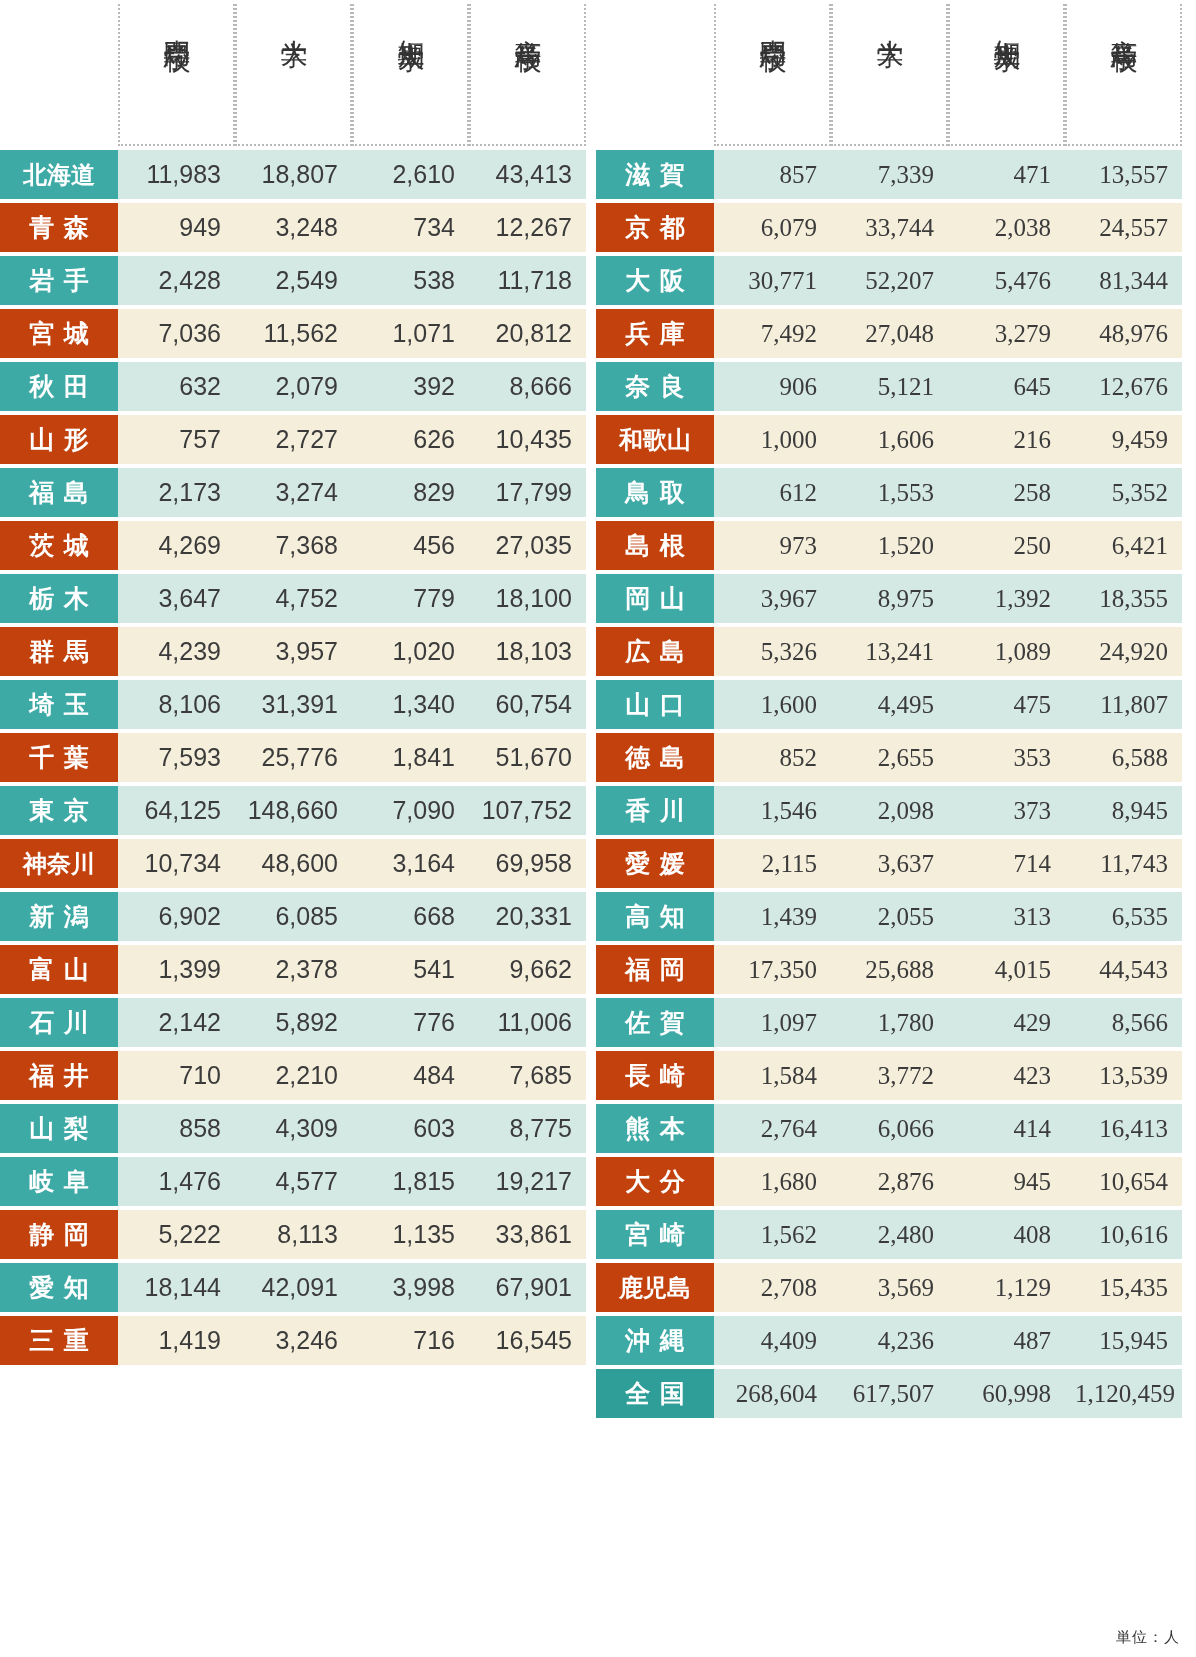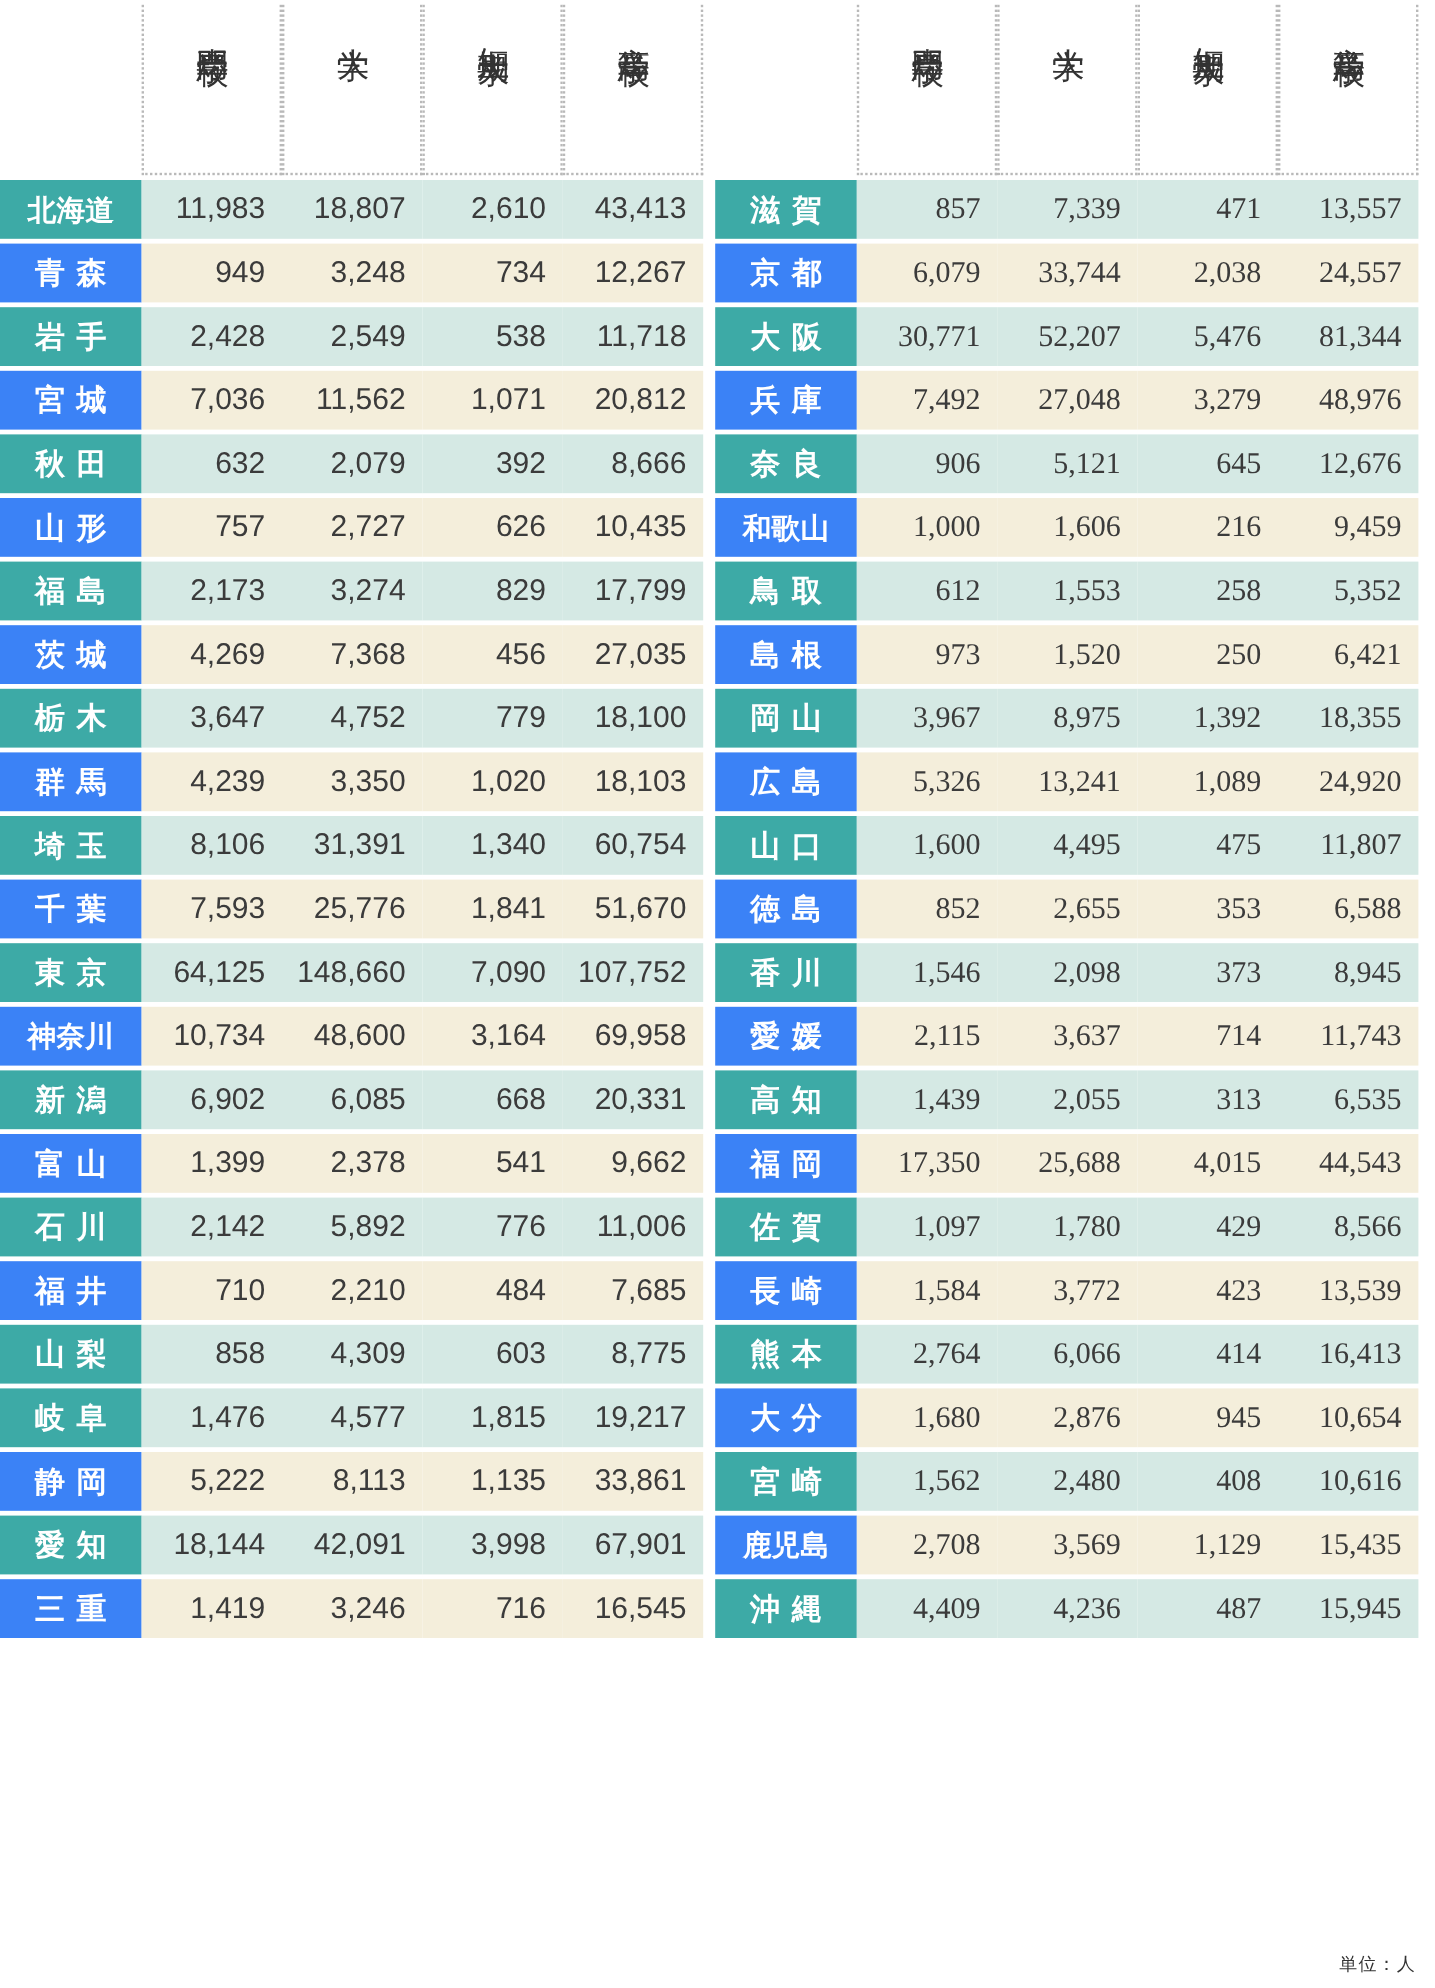--- a/index.html
+++ b/index.html
@@ -95,21 +95,21 @@
   }
   td.pref .pname {
     display: inline-block;
     letter-spacing: 0.38em;
     padding-left: 0.38em;
   }
   td.pref .pname.n4 { letter-spacing: 0em; padding-left: 0; font-size: 24px; }
 
   
   tr.rowA td.pref { background: #3daaa6; }
-  tr.rowB td.pref { background: #3b82f6; }
+  tr.rowB td.pref { background: #c2410c; }
   tr.rowA td.num { background: #d5e9e4; }
   tr.rowB td.num { background: #f4eedb; }
   tr.total td.pref { background: #2f9e99; }
   tr.total td.num { background: #d5e9e4; }
 
   .unit {
     position: absolute;
     right: 16px;
     bottom: 10px;
     font-size: 15px;
@@ -202,21 +202,21 @@
             <tr class="rowA">
               <td class="pref"><span class="pname">栃木</span></td>
               <td class="num">3,647</td>
               <td class="num">4,752</td>
               <td class="num">779</td>
               <td class="num">18,100</td>
             </tr>
             <tr class="rowB">
               <td class="pref"><span class="pname">群馬</span></td>
               <td class="num">4,239</td>
-              <td class="num">3,350</td>
+              <td class="num">3,957</td>
               <td class="num">1,020</td>
               <td class="num">18,103</td>
             </tr>
             <tr class="rowA">
               <td class="pref"><span class="pname">埼玉</span></td>
               <td class="num">8,106</td>
               <td class="num">31,391</td>
               <td class="num">1,340</td>
               <td class="num">60,754</td>
             </tr>
@@ -482,20 +482,27 @@
               <td class="num">1,129</td>
               <td class="num">15,435</td>
             </tr>
             <tr class="rowA">
               <td class="pref"><span class="pname">沖縄</span></td>
               <td class="num">4,409</td>
               <td class="num">4,236</td>
               <td class="num">487</td>
               <td class="num">15,945</td>
             </tr>
+            <tr class="total">
+              <td class="pref"><span class="pname">全国</span></td>
+              <td class="num">268,604</td>
+              <td class="num">617,507</td>
+              <td class="num">60,998</td>
+              <td class="num">1,120,459</td>
+            </tr>
           </tbody>
       </table>
     </div>
 
   </div>
 
   <div class="unit">単位：人</div>
 </div>
 
 </body></html>

